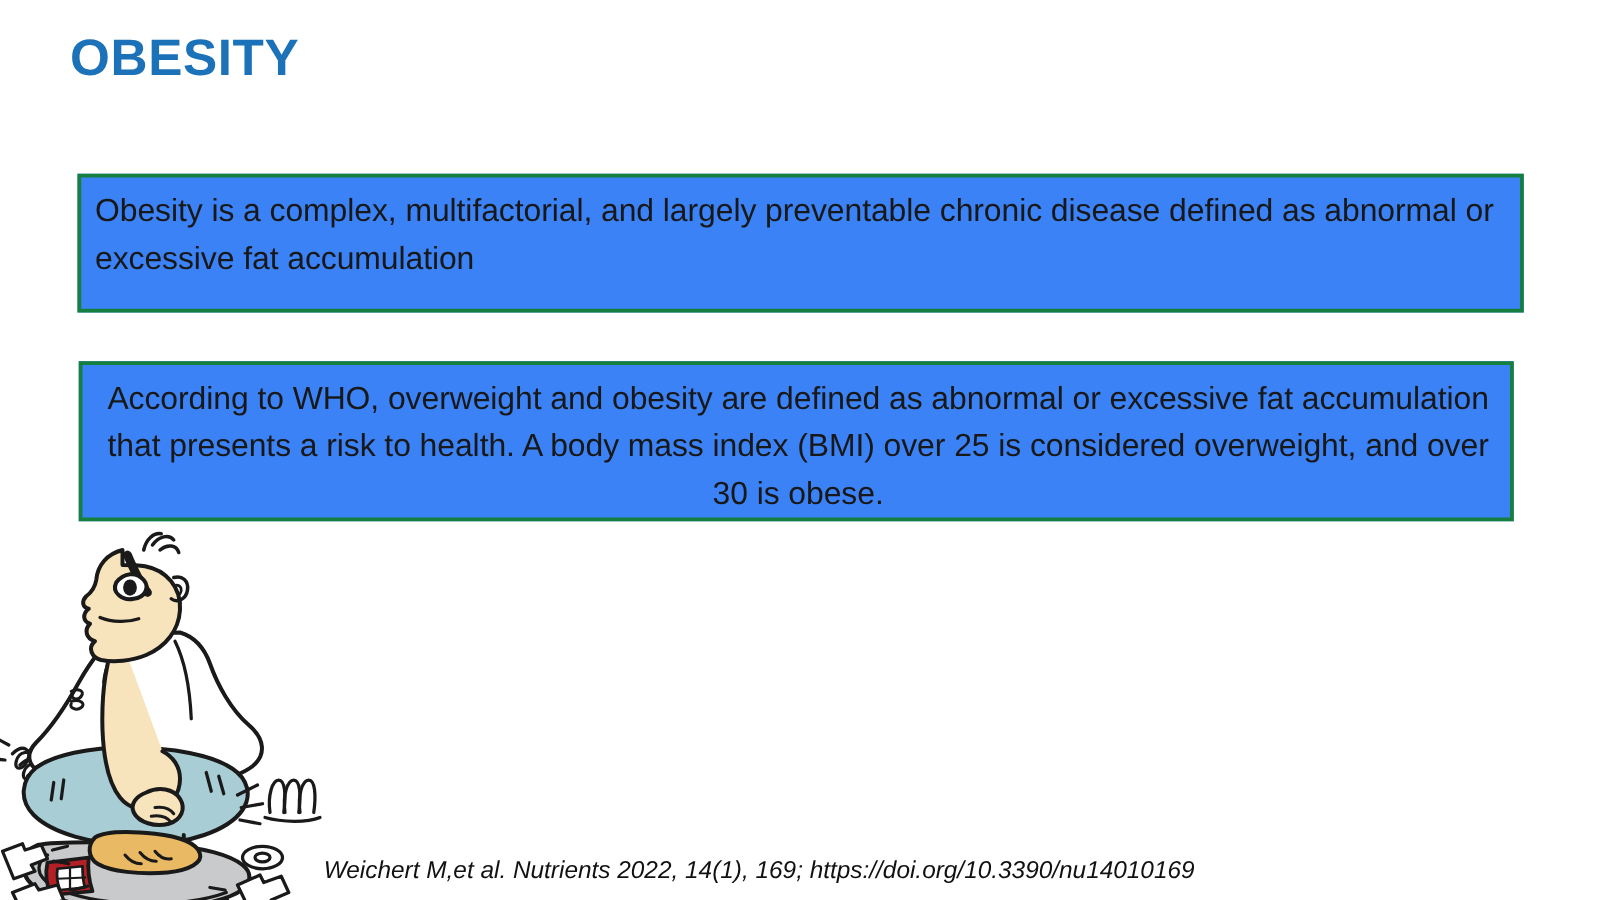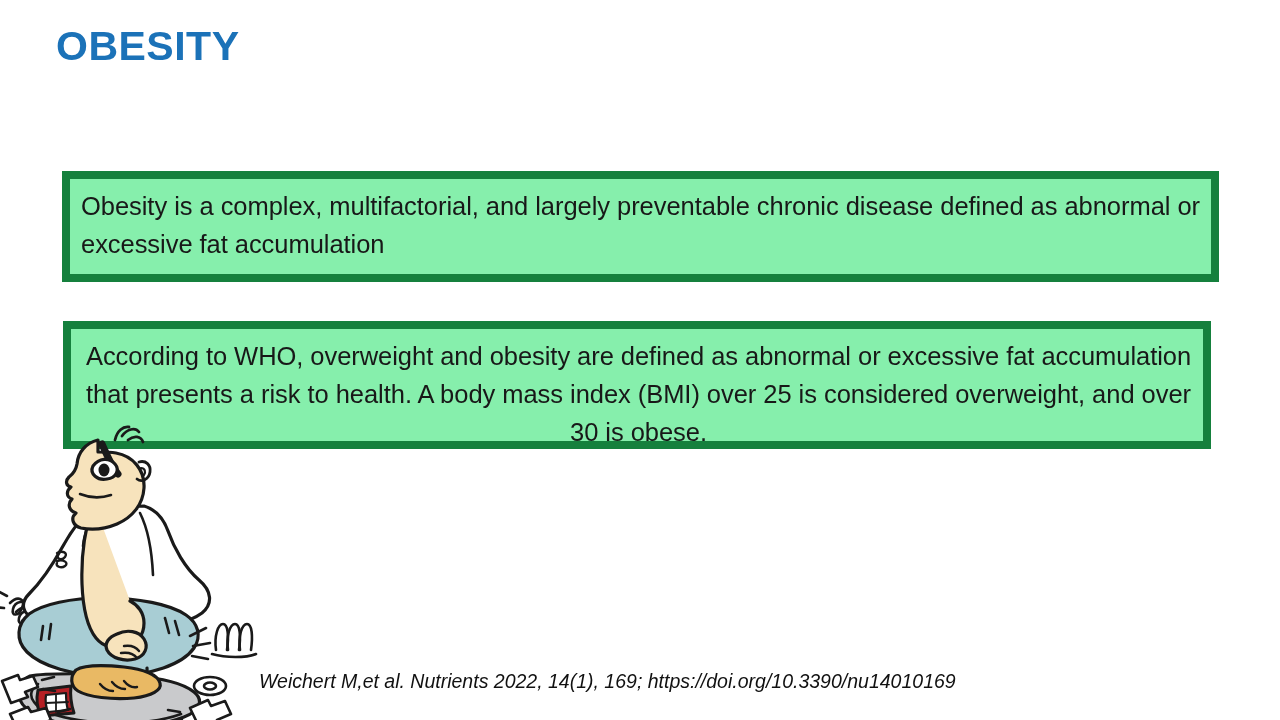--- a/index.html
+++ b/index.html
@@ -32,23 +32,22 @@
     letter-spacing: 0.5px;
     color: #1B72B8;
     line-height: 50px;
     white-space: nowrap;
   }
 
   
   .stmt-box {
     position: absolute;
     box-sizing: border-box;
-    background: #86efac;
-    border: 8px solid #15803d;
-    margin-top: 32px;
+    background: #3b82f6;
+    border: 3px solid #15803d;
   }
   .stmt-box .stmt-text {
     position: absolute;
     left: 11px;
     top: 8px;
     right: 8px;
     font-size: 25.5px;
     line-height: 38px;
     color: #181818;
     letter-spacing: -0.05px;
@@ -64,21 +63,21 @@
     top: 289px;
     width: 1148px;
     height: 128px;
     text-align: center;
   }
 
   
   .citation {
     position: absolute;
     left: 259px;
-    top: 669px;
+    top: 684px;
     font-family: "Liberation Sans", sans-serif;
     font-style: italic;
     font-size: 19.5px;
     line-height: 24px;
     color: #111111;
     white-space: nowrap;
   }
 
   
   .illustration {

